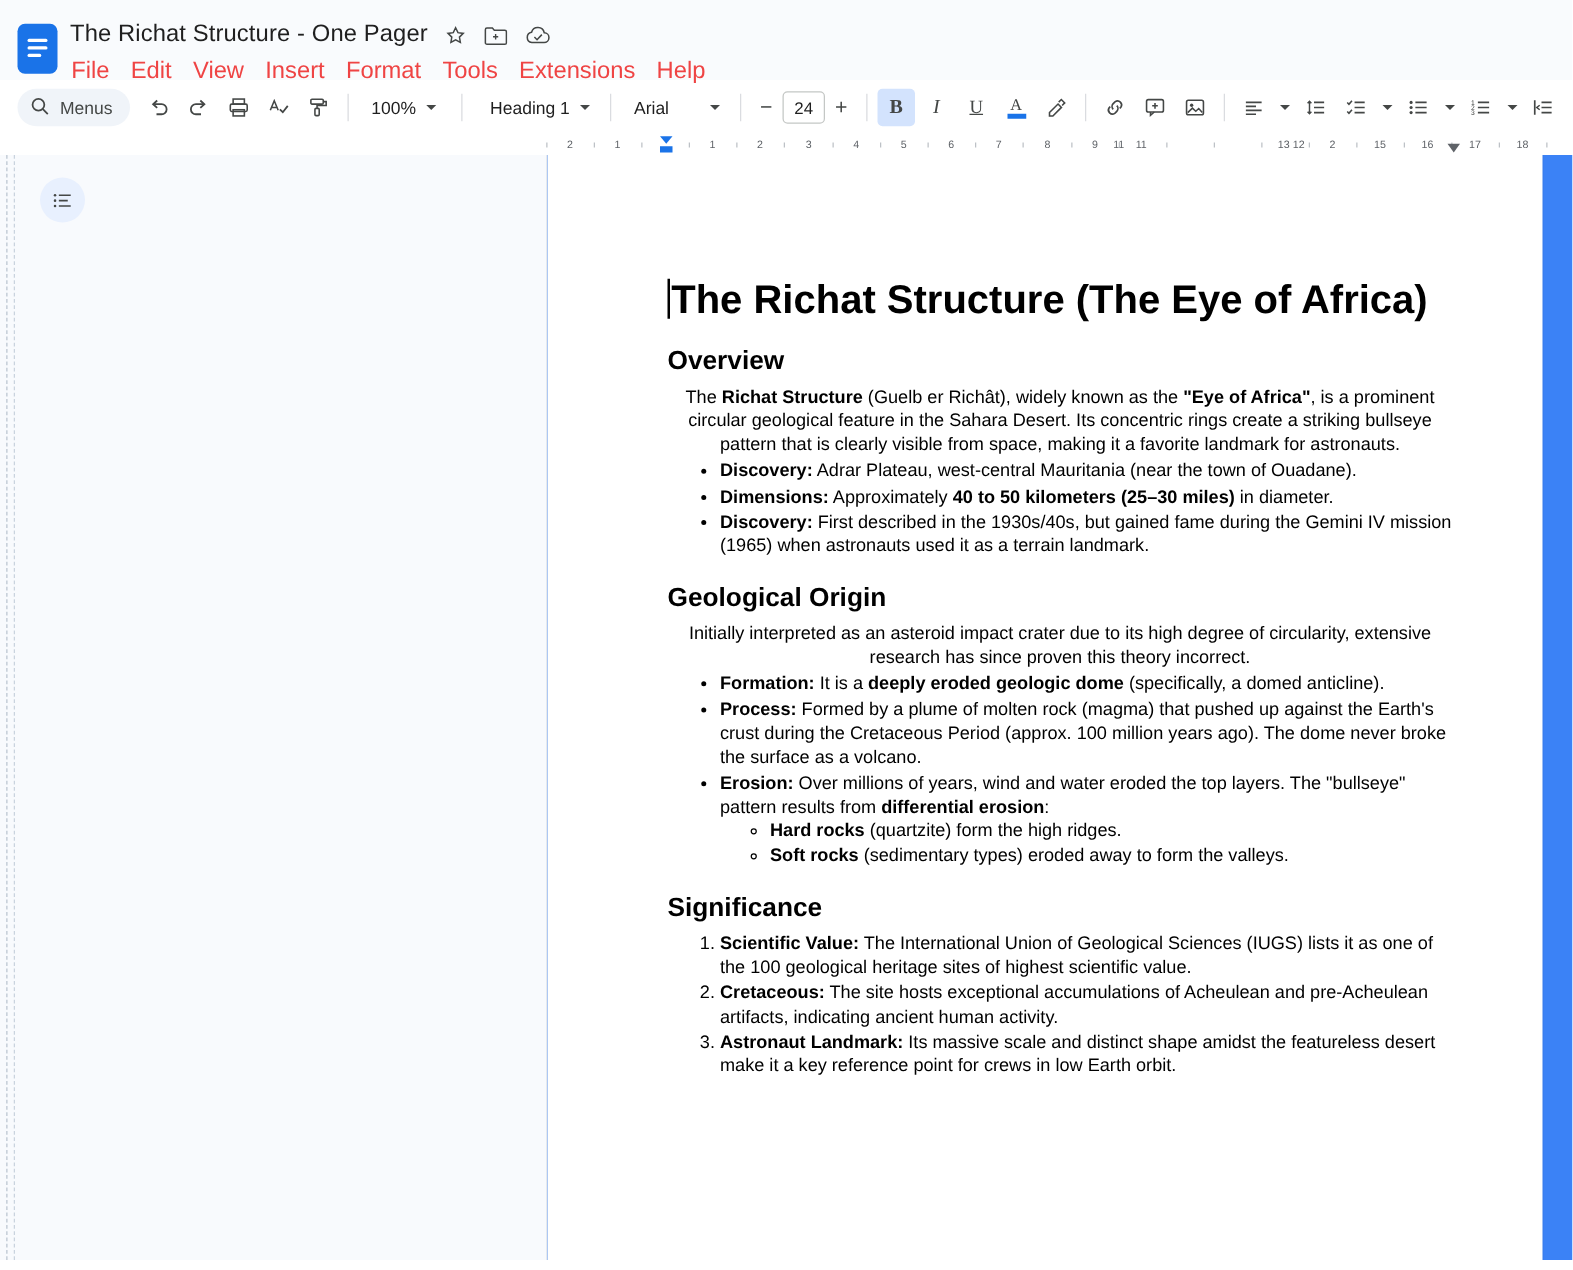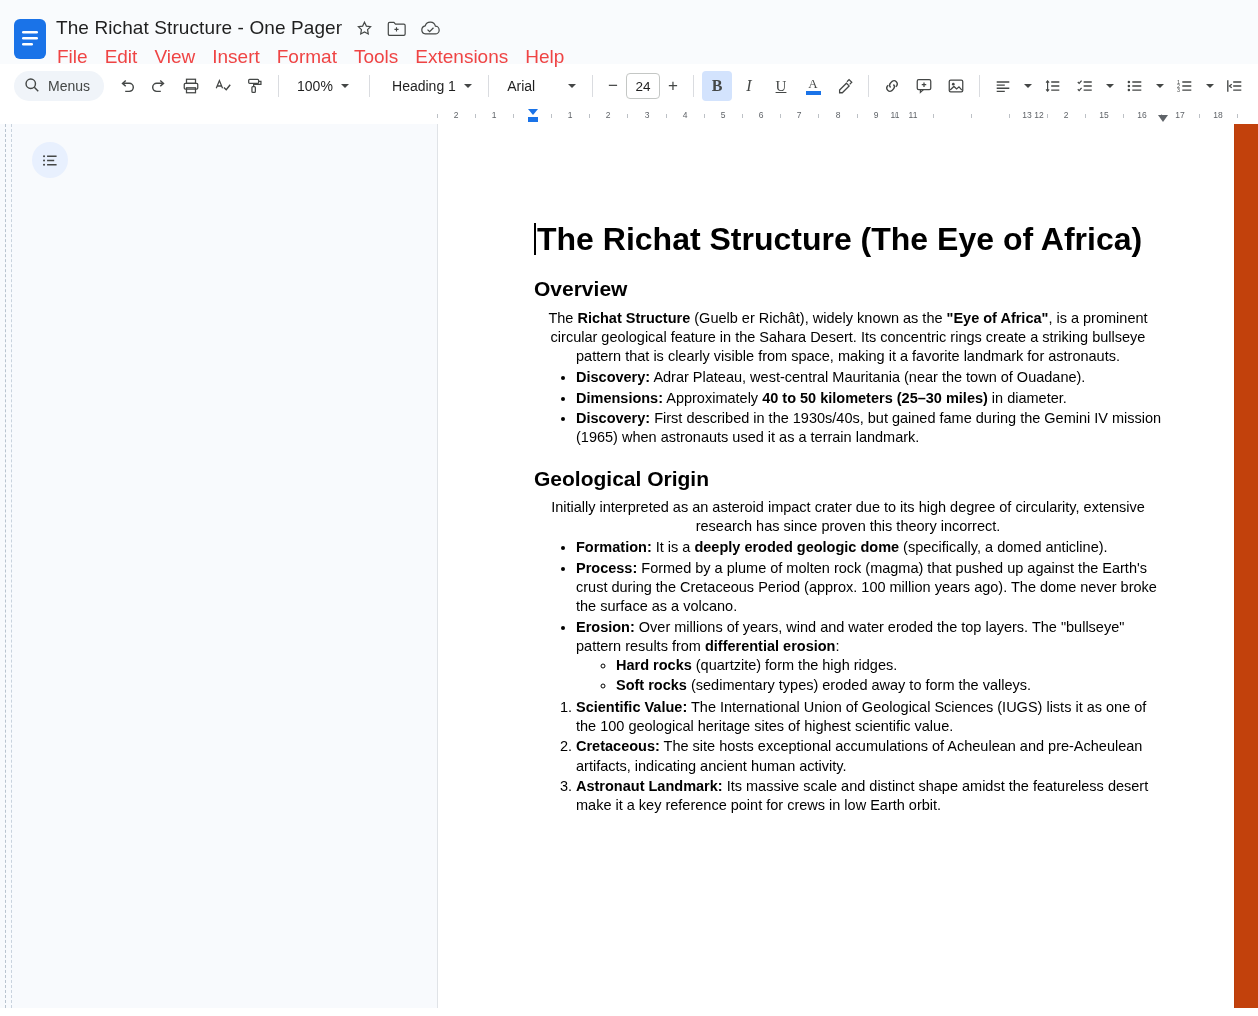--- a/index.html
+++ b/index.html
@@ -191,21 +191,21 @@
   .outline-btn {
     width: 36px; height: 36px; border-radius: 50%;
     background: #e8f0fe;
     display: flex; align-items: center; justify-content: center;
     color: #444746; cursor: pointer;
   }
 
   
   .page-scroll {
     flex: 1;
-    background: #c2410c;
+    background: #3b82f6;
     overflow: hidden;
     position: relative;
   }
   .page {
     background: #ffffff;
     width: 796px;
     min-height: 884px;
     margin: 0;
     padding: 96px 72px 60px 96px;
     box-shadow: 0 0 0 1px rgba(0,0,0,0.04);
@@ -563,20 +563,21 @@
         <li class="doc-li"><b>Process:</b> Formed by a plume of molten rock (magma) that pushed up against the Earth's crust during the Cretaceous Period (approx. 100 million years ago). The dome never broke the surface as a volcano.</li>
         <li class="doc-li">
           <span><b>Erosion:</b> Over millions of years, wind and water eroded the top layers. The "bullseye" pattern results from <b>differential erosion</b>:</span>
           <ul class="doc-ul-2">
             <li class="doc-li"><b>Hard rocks</b> (quartzite) form the high ridges.</li>
             <li class="doc-li"><b>Soft rocks</b> (sedimentary types) eroded away to form the valleys.</li>
           </ul>
         </li>
       </ul>
 
+      <h2 class="doc-h2">Significance</h2>
       <ol class="doc-ol">
         <li class="doc-li"><b>Scientific Value:</b> The International Union of Geological Sciences (IUGS) lists it as one of the 100 geological heritage sites of highest scientific value.</li>
         <li class="doc-li"><b>Cretaceous:</b> The site hosts exceptional accumulations of Acheulean and pre-Acheulean artifacts, indicating ancient human activity.</li>
         <li class="doc-li"><b>Astronaut Landmark:</b> Its massive scale and distinct shape amidst the featureless desert make it a key reference point for crews in low Earth orbit.</li>
       </ol>
 
     </div>
   </div>
 </div>
 

